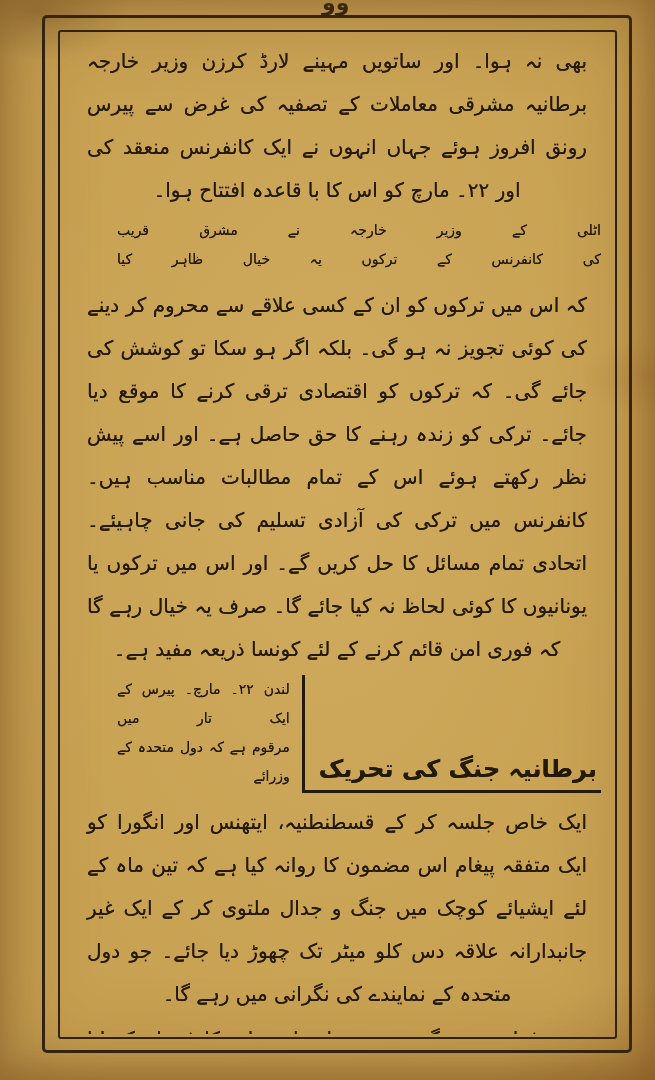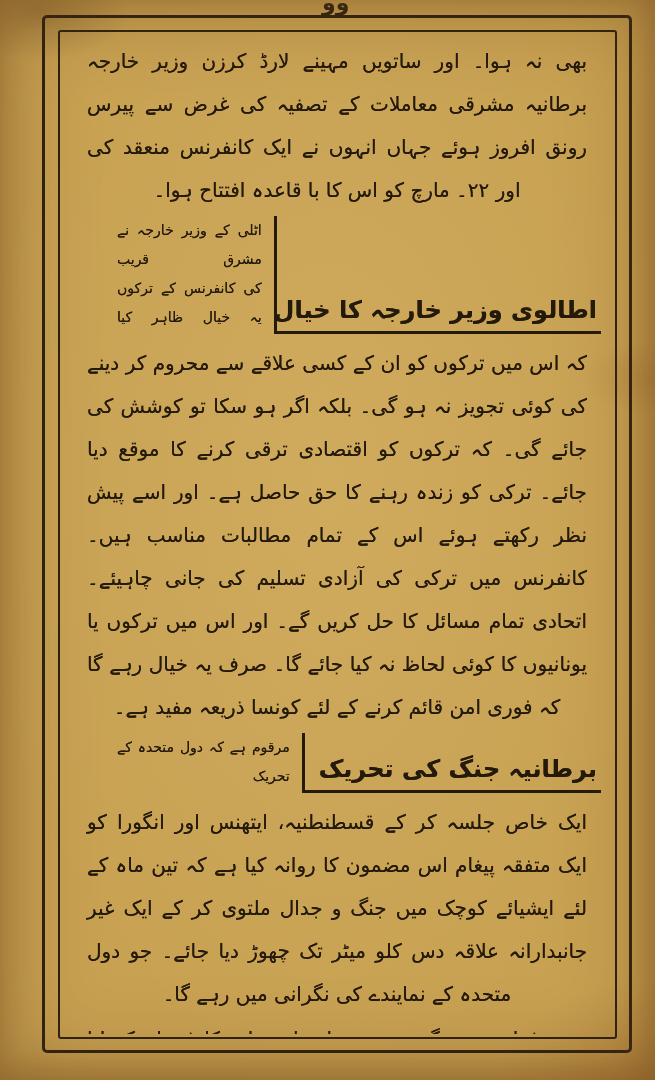--- a/index.html
+++ b/index.html
@@ -75,34 +75,34 @@
 
   <div class="frame-outer"></div>
   <div class="frame-inner"></div>
 
   <div class="content">
 
     <p class="body-par center-last">بھی نہ ہوا۔ اور ساتویں مہینے لارڈ کرزن وزیر خارجہ برطانیہ مشرقی معاملات کے تصفیہ کی غرض سے پیرس رونق افروز ہوئے جہاں انہوں نے ایک کانفرنس منعقد کی اور ۲۲۔ مارچ کو اس کا با قاعدہ افتتاح ہوا۔</p>
 
     <section>
       <div class="headline-row">
-        <h1 class="headline">اطالوی وزیر خارجہ کا خیال</h1>
         <div class="lead">
           <div class="lead-line">اٹلی کے وزیر خارجہ نے مشرق قریب</div>
           <div class="lead-line">کی کانفرنس کے ترکوں یہ خیال ظاہر کیا</div>
         </div>
       </div>
       <p class="body-par center-last">کہ اس میں ترکوں کو ان کے کسی علاقے سے محروم کر دینے کی کوئی تجویز نہ ہو گی۔ بلکہ اگر ہو سکا تو کوشش کی جائے گی۔ کہ ترکوں کو اقتصادی ترقی کرنے کا موقع دیا جائے۔ ترکی کو زندہ رہنے کا حق حاصل ہے۔ اور اسے پیش نظر رکھتے ہوئے اس کے تمام مطالبات مناسب ہیں۔ کانفرنس میں ترکی کی آزادی تسلیم کی جانی چاہیئے۔ اتحادی تمام مسائل کا حل کریں گے۔ اور اس میں ترکوں یا یونانیوں کا کوئی لحاظ نہ کیا جائے گا۔ صرف یہ خیال رہے گا کہ فوری امن قائم کرنے کے لئے کونسا ذریعہ مفید ہے۔</p>
     </section>
 
     <section>
       <div class="headline-row">
         <h1 class="headline">برطانیہ جنگ کی تحریک</h1>
         <div class="lead">
-          <div class="lead-line">مرقوم ہے کہ دول متحدہ کے تحریک</div>
+          <div class="lead-line">لندن ۲۲۔ مارچ۔ پیرس کے ایک تار میں</div>
+          <div class="lead-line">مرقوم ہے کہ دول متحدہ کے وزرائے</div>
         </div>
       </div>
       <p class="body-par center-last">ایک خاص جلسہ کر کے قسطنطنیہ، ایتھنس اور انگورا کو ایک متفقہ پیغام اس مضمون کا روانہ کیا ہے کہ تین ماہ کے لئے ایشیائے کوچک میں جنگ و جدال ملتوی کر کے ایک غیر جانبدارانہ علاقہ دس کلو میٹر تک چھوڑ دیا جائے۔ جو دول متحدہ کے نمایندے کی نگرانی میں رہے گا۔</p>
       <p class="body-par justify-last indent-1">فرانسیسی گورنمنٹ نے اب اس بات کا فیصلہ کر لیا ہے۔ کہ وہ تمام بین الاقوامی معاملات میں اپنی پارلیمنٹ کے تابع رہے گی۔ اور فرانسیسی نمایندے کوئی ایسی بات نہ کہیں گے۔ جو پارلیمنٹ کی رائے کے خلاف ہو۔</p>
 
     </section>
 
   </div>
 
   <div class="vignette"></div>

